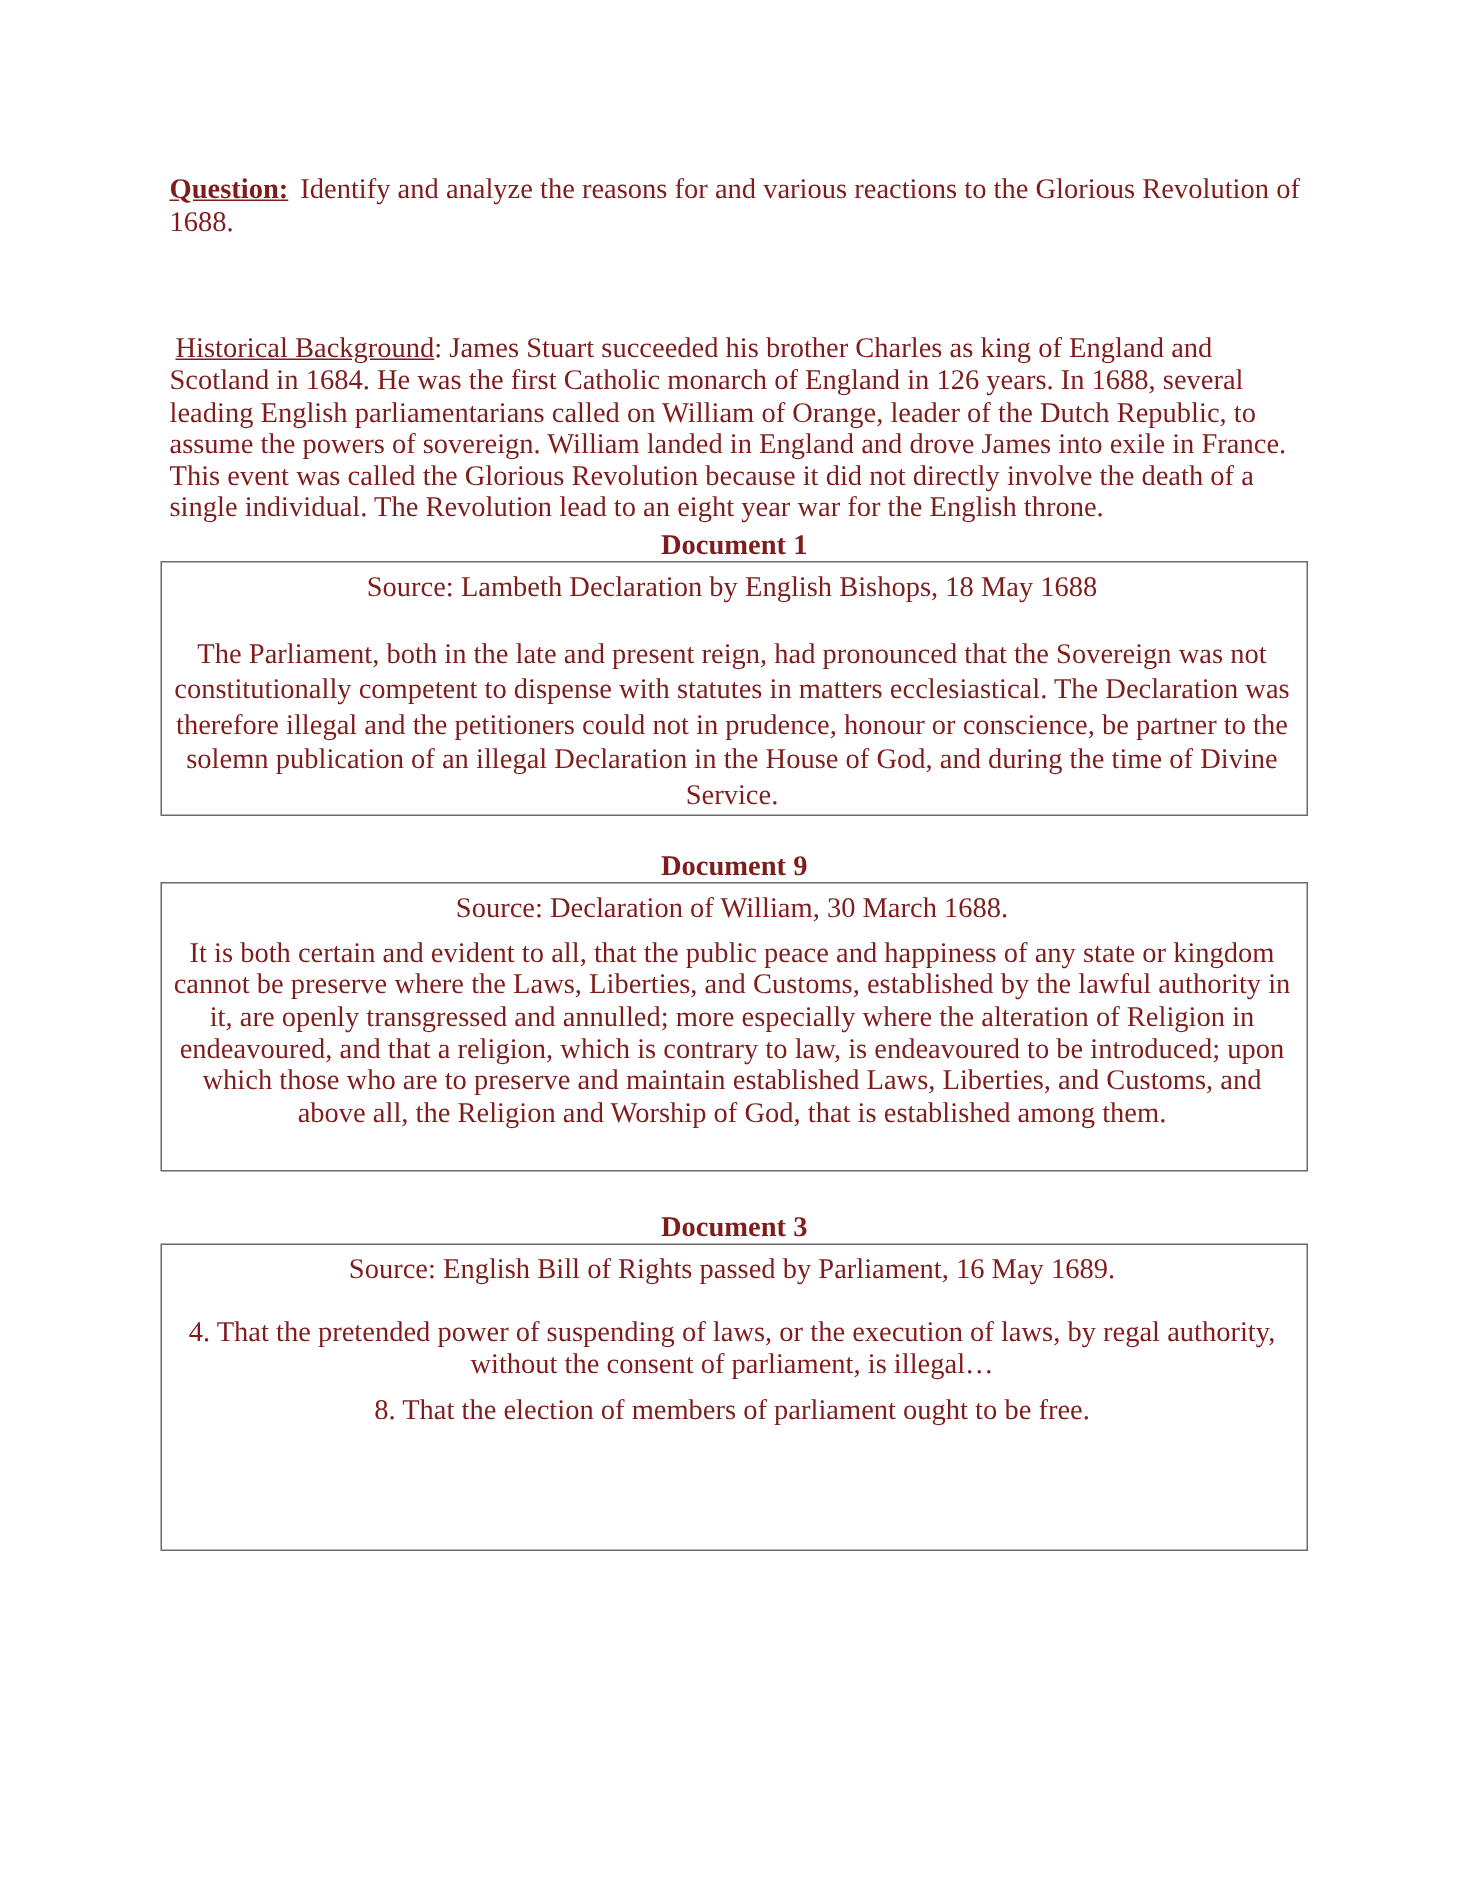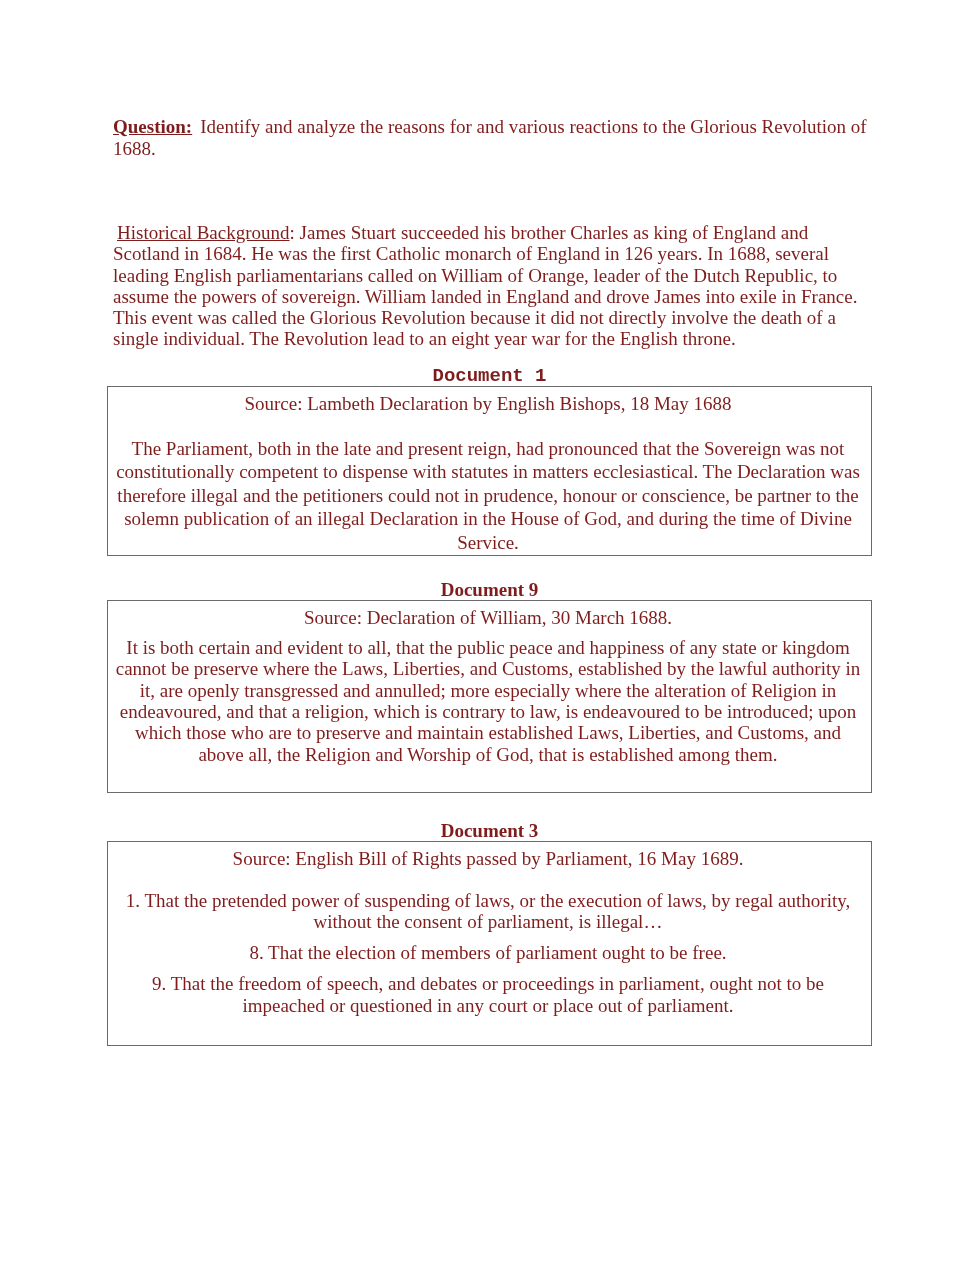--- a/index.html
+++ b/index.html
@@ -44,21 +44,21 @@
   }
 
   
   .doc-heading {
     margin-left: 107px;
     width: 765px;
     text-align: center;
     font-weight: bold;
     line-height: 20px;
   }
-  .doc-heading.h1 { margin-top: 16px; font-family: Liberation Mono, monospace; }
+  .doc-heading.h1 { margin-top: 4px; }
   .doc-heading.h2 { margin-top: 24px; }
   .doc-heading.h3 { margin-top: 28px; }
 
   
   .doc-box {
     box-sizing: border-box;
     margin-left: 107px;
     width: 765px;
     border: 1px solid #6a6a6a;
     padding: 6px 10px 0 7px;
@@ -92,18 +92,17 @@
 
   <div class="doc-heading h2">Document 9</div>
   <div class="doc-box box2">
     <p class="source">Source: Declaration of William, 30 March 1688.</p>
     <p class="doc-body">It is both certain and evident to all, that the public peace and happiness of any state or kingdom cannot be preserve where the Laws, Liberties, and Customs, established by the lawful authority in it, are openly transgressed and annulled; more especially where the alteration of Religion in endeavoured, and that a religion, which is contrary to law, is endeavoured to be introduced; upon which those who are to preserve and maintain established Laws, Liberties, and Customs, and above all, the Religion and Worship of God, that is established among them.</p>
   </div>
 
   <div class="doc-heading h3">Document 3</div>
   <div class="doc-box box3">
     <p class="source">Source: English Bill of Rights passed by Parliament, 16 May 1689.</p>
-    <p class="doc-body first">1. That the pretended power of suspending of laws, or the execution of laws, by regal authority, without the consent of parliament, is illegal…</p>
+    <p class="doc-body first">4. That the pretended power of suspending of laws, or the execution of laws, by regal authority, without the consent of parliament, is illegal…</p>
     <p class="doc-body next">8. That the election of members of parliament ought to be free.</p>
-    <p class="doc-body next">9. That the freedom of speech, and debates or proceedings in parliament, ought not to be impeached or questioned in any court or place out of parliament.</p>
   </div>
 
 </div>
 
 </body></html>

